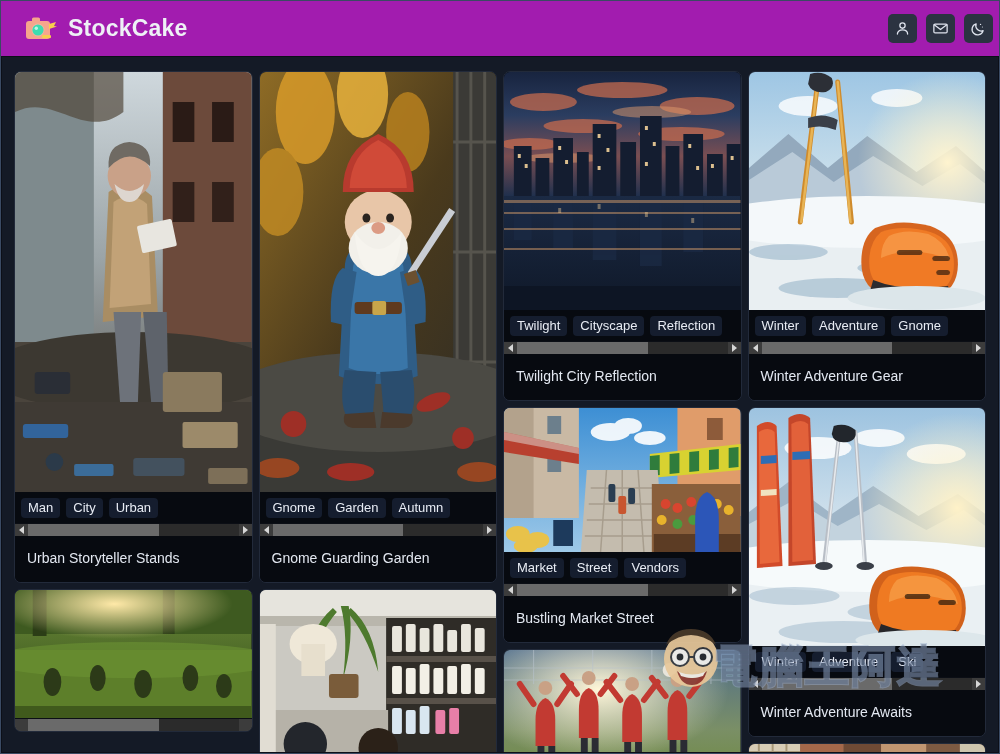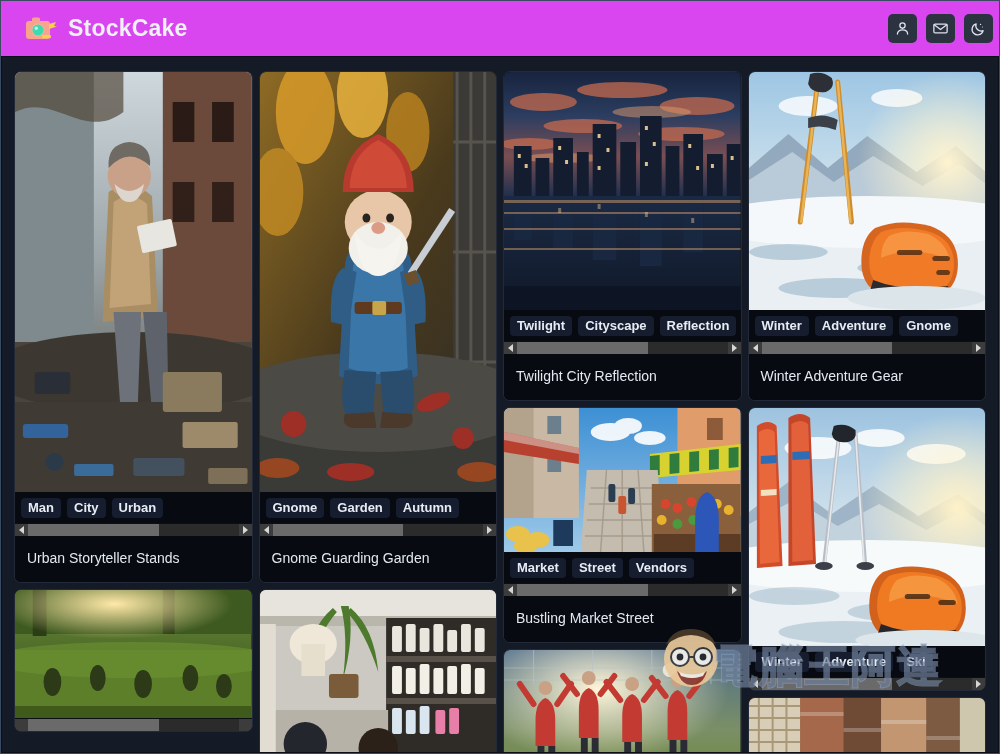--- a/index.html
+++ b/index.html
@@ -17,21 +17,21 @@
     height: 754px;
     position: relative;
     background: #0c0f18;
     border: 1px solid #3a4a63;
     overflow: hidden;
   }
 
   
   .header {
     height: 55px;
-    background: #d946ef;
+    background: #a21caf;
     display: flex;
     align-items: center;
     justify-content: space-between;
     padding: 0 6px 0 24px;
     position: relative;
     z-index: 20;
   }
   .brand {
     display: flex;
     align-items: center;
@@ -109,21 +109,21 @@
     gap: 6px;
     padding: 6px 6px 5px 6px;
     background: #070a10;
     overflow: hidden;
     white-space: nowrap;
   }
   .tag {
     background: #151d2e;
     color: #e8ecf4;
     font-size: 13px;
-    font-weight: bold;
+    font-weight: normal;
     padding: 2px 7px 3px 7px;
     border-radius: 4px;
     border: 1px solid #2a3away;
     line-height: 15px;
     flex: none;
   }
 
   
   .hbar {
     height: 13px;
@@ -902,20 +902,21 @@
             <div class="hbar-arrow left">
                 <i></i>
               </div>
             <div class="hbar-track">
                 <div class="hbar-thumb"></div>
               </div>
             <div class="hbar-arrow right">
                 <i></i>
               </div>
           </div>
+          <div class="card-title">Winter Adventure Awaits</div>
         </div>
 
         <div class="card">
           <div class="thumb" style="height:60px">
             <svg viewBox="0 0 240 60" preserveAspectRatio="none">
               <rect width="240" height="60" fill="#8d6b4e"></rect>
               <rect x="0" y="0" width="52" height="60" fill="#d8cdb6"></rect>
               <g stroke="#a89878" stroke-width="2">
                 <path d="M0 8 h52"></path>
                   <path d="M0 20 h52"></path>

